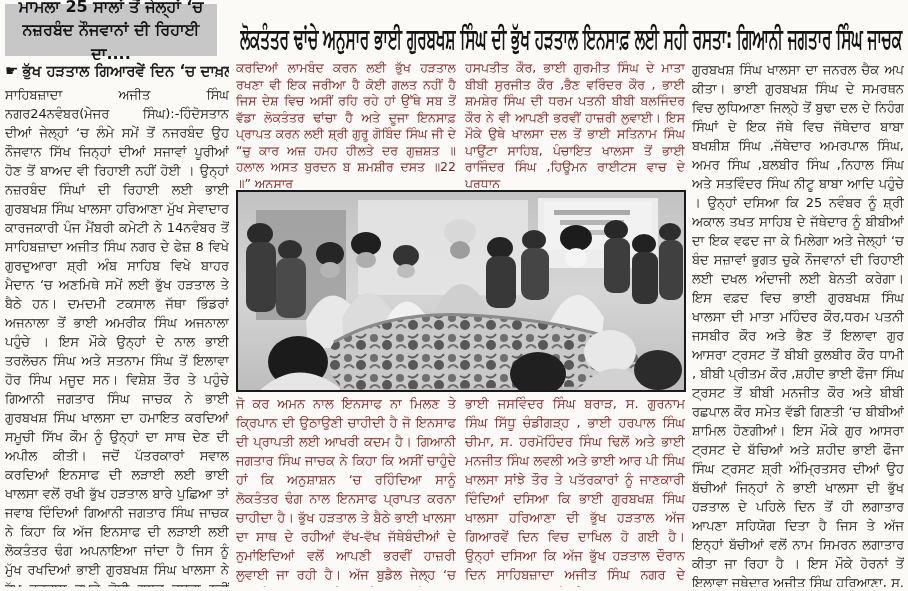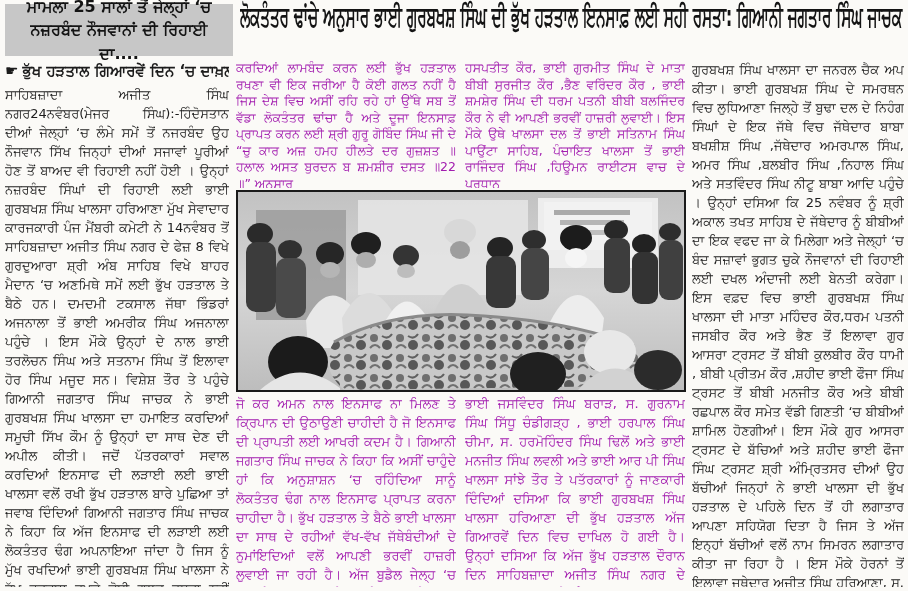--- a/index.html
+++ b/index.html
@@ -8,46 +8,46 @@
     position:relative;
     width:908px;height:591px;
     background:#fbfaf7;
     font-family:"DejaVu Sans", sans-serif;
     color:#141414;
     overflow:hidden;
     box-sizing:border-box;
   }
   
   .kicker{
-    position:absolute;left:5px;top:4px;width:228px;height:52px;
+    position:absolute;left:5px;top:4px;width:212px;height:52px;
     background:#c7c7c7;
     display:flex;align-items:center;justify-content:center;text-align:center;
     font-weight:bold;font-size:16px;line-height:1.45;
     padding:2px 6px;box-sizing:border-box;
   }
   .headline{
     position:absolute;left:240px;top:0;width:664px;height:56px;
-    display:flex;align-items:flex-start;
+    display:flex;align-items:flex-end;
     font-weight:bold;font-size:28px;letter-spacing:-0.5px;
     white-space:nowrap;overflow:hidden;
   }
   .fit-line{display:inline-block;transform-origin:left center;}
   
   .col{
     position:absolute;top:60px;height:527px;overflow:hidden;
     font-size:13px;line-height:19px;text-align:justify;
     color:#1c1c1c;
   }
   .col-1{left:5px;width:224px;}
   .col-4{left:692px;width:212px;}
   .middle{position:absolute;left:236px;top:60px;width:450px;height:527px;}
   .mid-row{display:flex;gap:9px;}
   .mid-col{
     width:220px;overflow:hidden;
-    font-size:12.5px;line-height:16.5px;text-align:justify;color:#a21caf;
+    font-size:12.5px;line-height:16.5px;text-align:justify;color:#7f1d1d;
   }
   .mid-row.top .mid-col{height:128px;}
   .mid-row.bottom .mid-col{height:193px;line-height:19px;font-size:13px;}
   
   .subhead{
     font-weight:bold;font-size:15px;line-height:22px;text-align:left;
     white-space:nowrap;overflow:hidden;margin-bottom:3px;
   }
   .subhead .hand{font-size:15px;margin-right:4px;}
   

